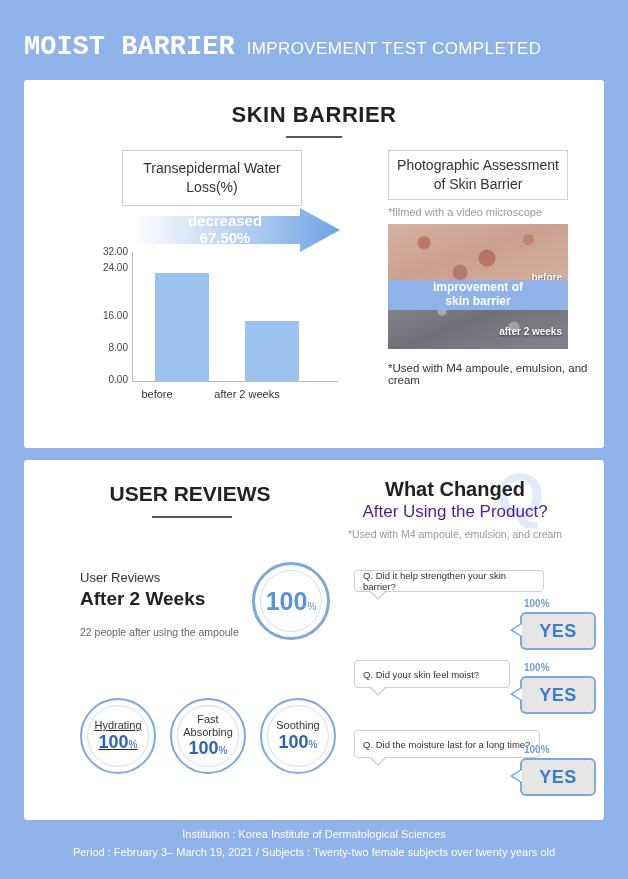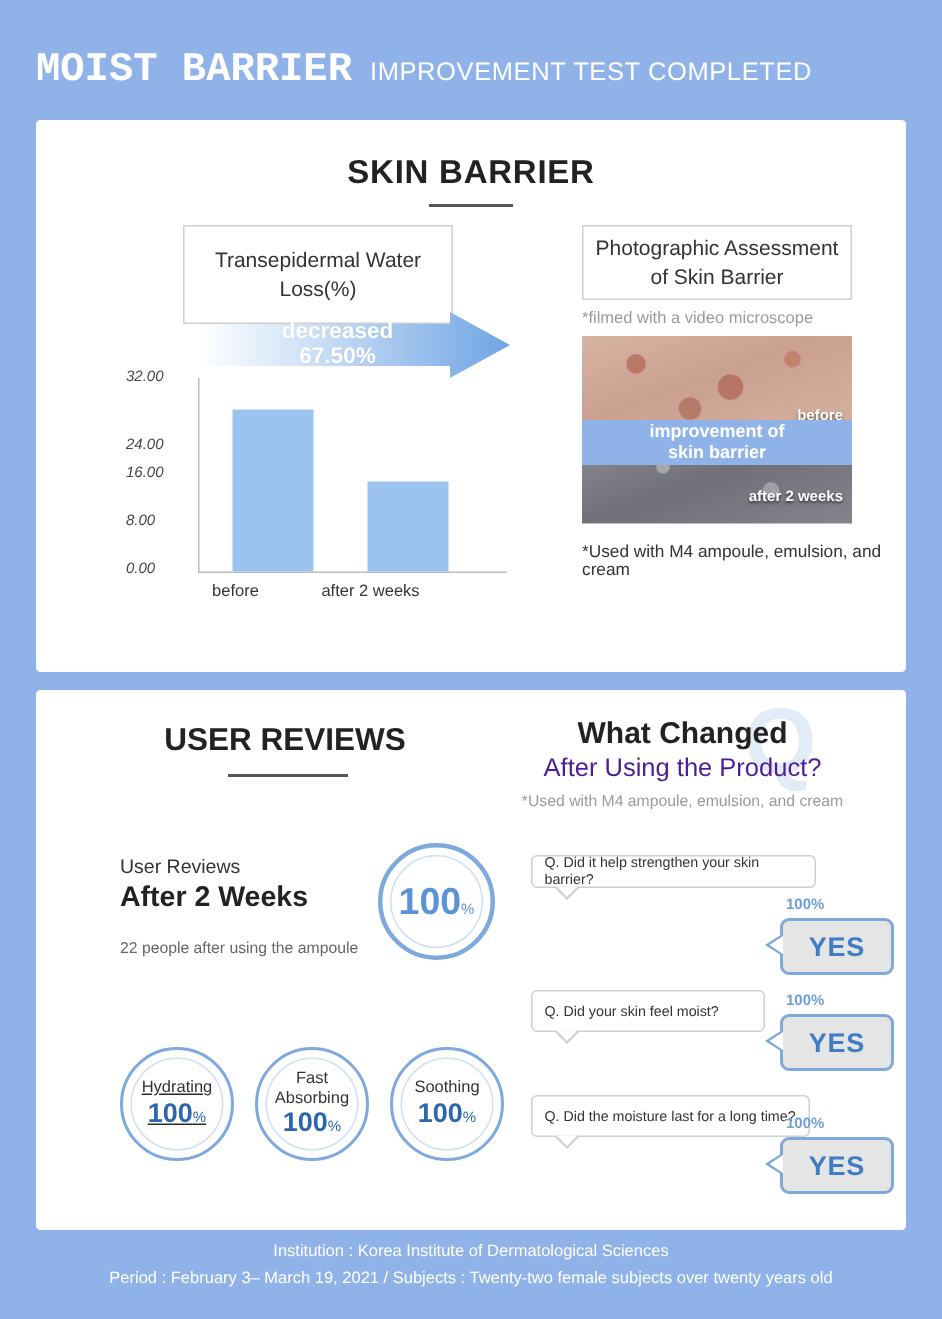--- a/index.html
+++ b/index.html
@@ -40,33 +40,33 @@
   .title-rule{
     position:absolute;left:262px;top:56px;width:56px;height:2px;background:#555;
   }
 
   
   .box-label{
     position:absolute;border:1px solid #cfcfcf;box-sizing:border-box;
     display:flex;align-items:center;justify-content:center;text-align:center;
     font-size:14px;color:#333;line-height:1.35;
   }
-  #twl-box{left:98px;top:70px;width:180px;height:66px;padding:4px 6px;}
+  #twl-box{left:98px;top:70px;width:180px;height:56px;padding:4px 6px;}
 
   .arrow-wrap{position:absolute;left:108px;top:128px;width:210px;height:48px;}
   .arrow-txt{
     position:absolute;left:18px;top:4px;width:150px;text-align:center;
     color:#ffffff;font-weight:bold;font-size:15px;line-height:1.15;z-index:2;
     text-shadow:0 0 1px rgba(0,0,0,.08);
   }
 
   .chart{position:absolute;left:60px;top:172px;width:260px;height:150px;}
   .axis-y{position:absolute;left:0;top:0;width:46px;height:130px;}
   .ytick{
-    position:absolute;right:2px;font-size:10px;color:#444;text-align:left;width:44px;font-style:italic;
+    position:absolute;right:2px;font-size:10px;color:#444;text-align:right;width:44px;
   }
   .plot{
     position:absolute;left:48px;top:0;width:206px;height:130px;
     border-left:1px solid #bbb;border-bottom:1px solid #bbb;box-sizing:border-box;
   }
   .bar{position:absolute;bottom:0;background:#9cc3ef;}
   .bar.b1{left:22px;width:54px;}
   .bar.b2{left:112px;width:54px;}
   .xlab{
     position:absolute;top:136px;font-size:11px;color:#333;text-align:center;width:90px;
@@ -225,21 +225,21 @@
       </svg>
       <div class="arrow-txt">
         <span>decreased</span><br>
         <span>67.50%</span>
       </div>
     </div>
 
     <div class="chart">
       <div class="axis-y">
         <div class="ytick" style="top:-6px;">32.00</div>
-        <div class="ytick" style="top:39px;">24.00</div>
+        <div class="ytick" style="top:10px;">24.00</div>
         <div class="ytick" style="top:58px;">16.00</div>
         <div class="ytick" style="top:90px;">8.00</div>
         <div class="ytick" style="top:122px;">0.00</div>
       </div>
       <div class="plot">
         <div class="bar b1" style="height:108px;"></div>
         <div class="bar b2" style="height:60px;"></div>
       </div>
       <div class="xlab" style="left:28px;">before</div>
       <div class="xlab" style="left:118px;">after 2 weeks</div>

